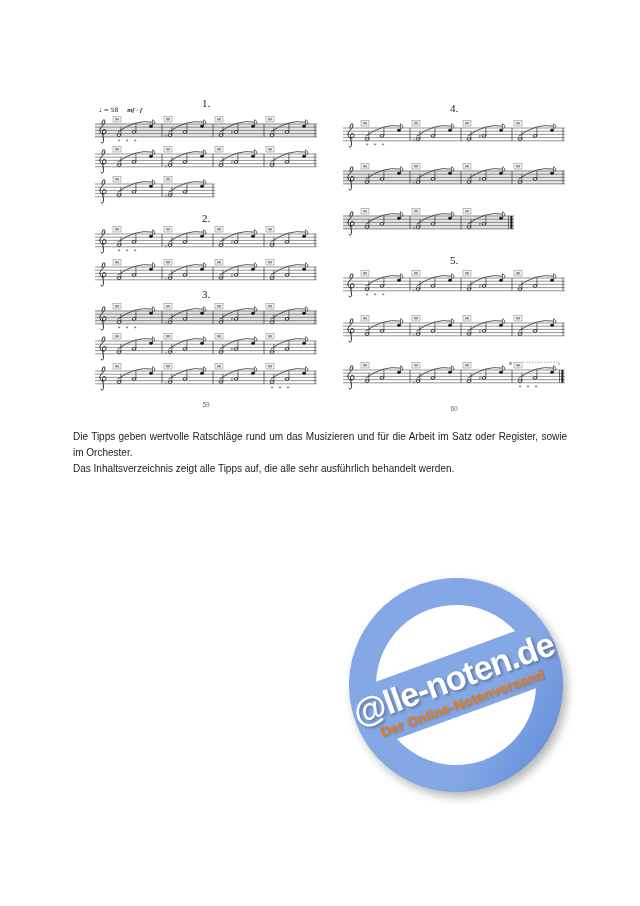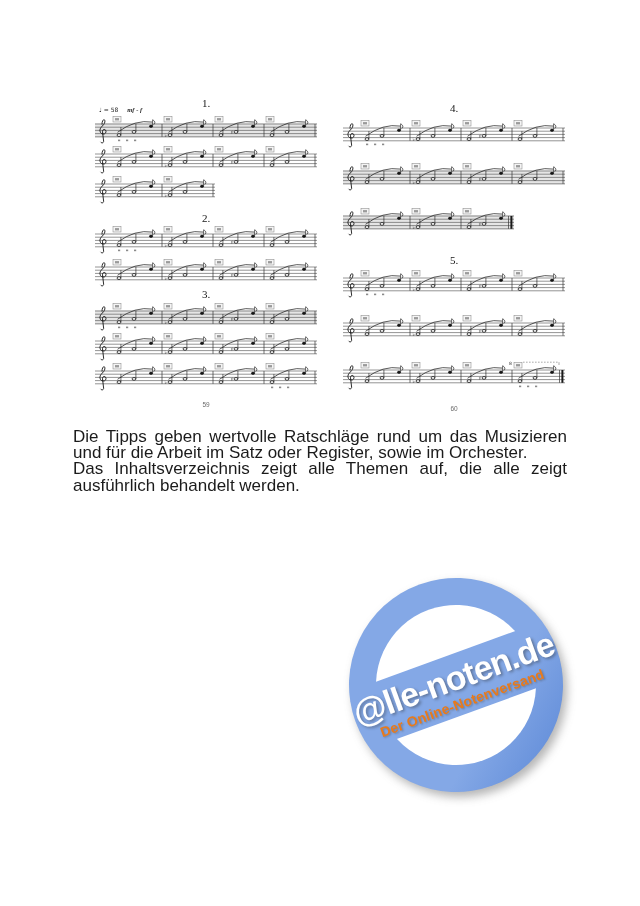--- a/index.html
+++ b/index.html
@@ -12,21 +12,21 @@
   .ex-head{position:absolute;width:100%;text-align:center;
            font-family:"Liberation Serif",serif;font-size:11px;color:#161616;}
   .staff{position:absolute;left:0;line-height:0;}
   .tempo-line{position:absolute;font-size:6px;color:#2a2a2a;white-space:nowrap;}
   .tempo-dyn{font-family:"Liberation Serif",serif;font-style:italic;font-weight:bold;
              font-size:6.5px;margin-left:9px;}
   .page-num{position:absolute;width:100%;text-align:center;font-size:6.5px;color:#6a6a6a;}
 
   
   .description{position:absolute;top:429px;left:73px;width:494px;color:#1b1b1b;
-               font-size:17px;line-height:16.2px;text-align:justify;text-align-last:left;}
+               font-size:10px;line-height:16.2px;text-align:justify;text-align-last:left;}
   .description p{margin:0;}
 
   
   .watermark{position:absolute;left:336px;top:566px;width:240px;height:240px;}
   .watermark svg{position:absolute;inset:0;filter:drop-shadow(4px 5px 5px rgba(70,70,70,0.40));}
   .wm-rot{position:absolute;inset:0;display:flex;flex-direction:column;align-items:center;
           justify-content:center;transform:rotate(-20deg);}
   .wm-domain{font-size:34px;font-weight:bold;color:#ffffff;letter-spacing:-1px;line-height:1;
              text-shadow:1.5px 2px 3px rgba(40,40,40,0.40);}
   .wm-tagline{font-size:14px;font-weight:bold;color:#e87a1c;margin-top:1px;letter-spacing:0.2px;
@@ -799,21 +799,21 @@
             <rect x="192" y="24.6" width="2.2" height="1.6" fill="#8a8a8a"></rect>
             <line x1="216.5" y1="9" x2="216.5" y2="21.8" stroke="#333" stroke-width="0.7"></line>
             <rect x="218.4" y="9" width="2" height="12.8" fill="#1a1a1a"></rect>
           </svg></div>
         <div class="page-num" style="top: 310px;">60</div>
       </div>
     </div>
 
   <div class="description">
     <p>Die Tipps geben wertvolle Ratschläge rund um das Musizieren und für die Arbeit im Satz oder Register, sowie im Orchester.</p>
-    <p>Das Inhaltsverzeichnis zeigt alle Themen auf, die alle zeigt ausführlich behandelt werden.</p>
+    <p>Das Inhaltsverzeichnis zeigt alle Tipps auf, die alle sehr ausführlich behandelt werden.</p>
   </div>
 
   <div class="watermark">
     <svg viewBox="0 0 240 240">
       <defs>
         <linearGradient id="wmg" x1="40" y1="25" x2="205" y2="215" gradientUnits="userSpaceOnUse">
           <stop id="wmg1" offset="0" stop-color="#84a8e6"></stop>
           <stop id="wmg2" offset="0.55" stop-color="#4a7ad0"></stop>
           <stop id="wmg3" offset="1" stop-color="#3a66c0"></stop>
         </linearGradient>

